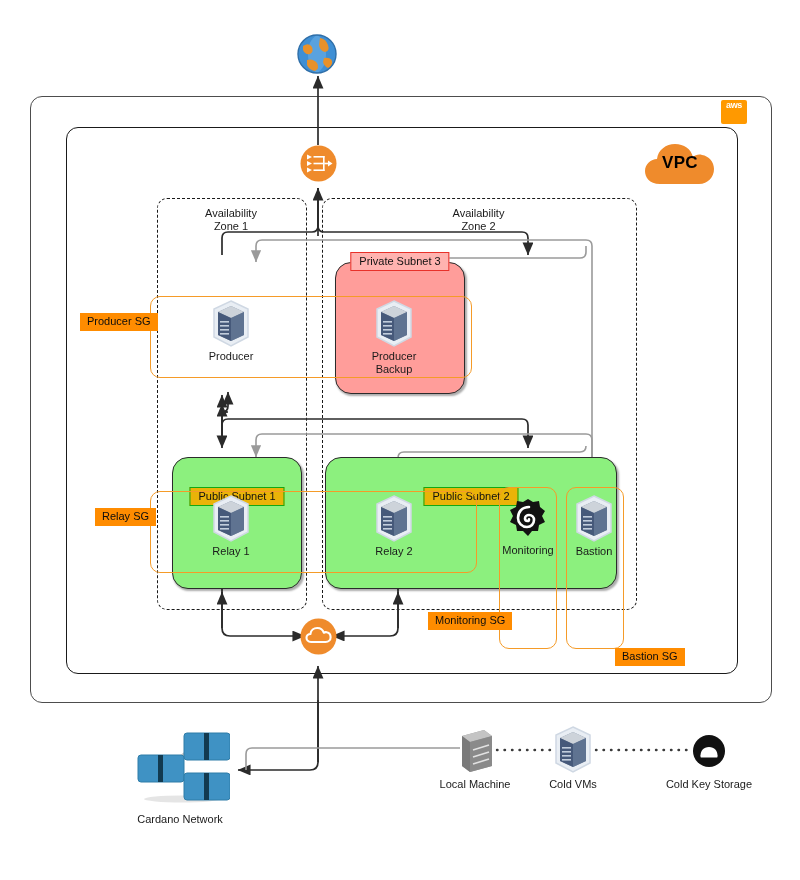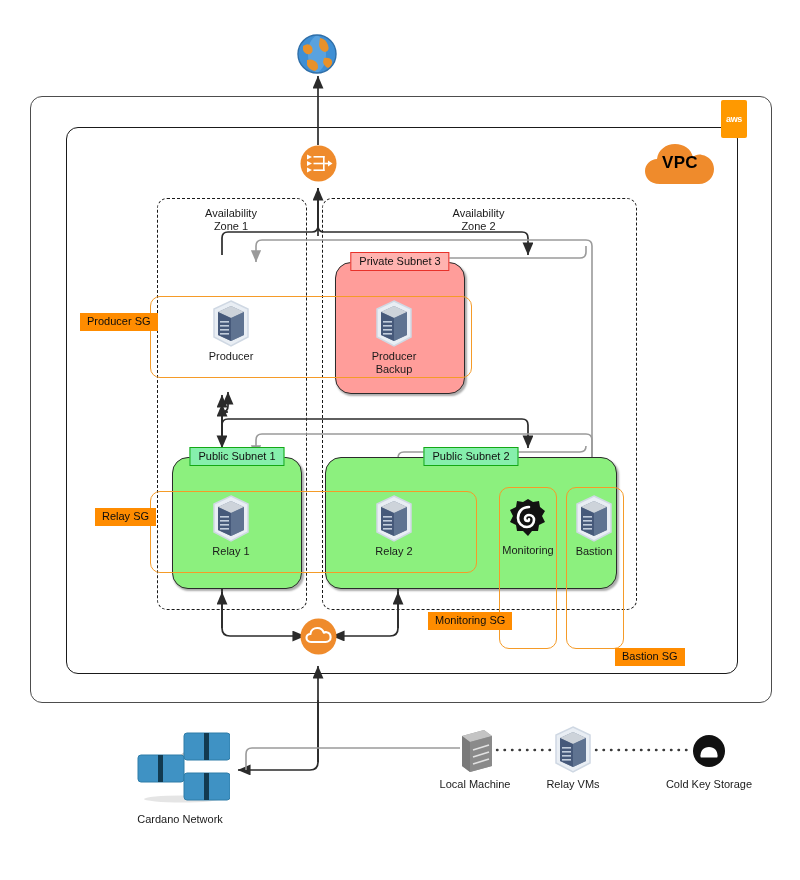--- a/index.html
+++ b/index.html
@@ -14,33 +14,33 @@
   .vpcbox{position:absolute;border:1.3px solid #1a1a1a;border-radius:12px;background:transparent;}
   .azbox{position:absolute;border:1.6px dashed #1a1a1a;border-radius:10px;background:transparent;}
 
   
   .subnet{position:absolute;border-radius:16px;box-shadow:1.5px 2px 2px rgba(0,0,0,.33);}
   .subnet.private{background:#ff9d9a;border:1.4px solid #2b2b2b;}
   .subnet.public{background:#8cf07e;border:1.4px solid #2b2b2b;}
   .subnet-title{position:absolute;top:-11px;left:50%;transform:translateX(-50%);
      font-size:11px;padding:2px 8px 3px;white-space:nowrap;}
   .subnet.private .subnet-title{background:#ffb3b0;border:1.3px solid #e8312a;color:#111;}
-  .subnet.public .subnet-title{background:#86efac;border:1.3px solid #14a814;color:#111;}
+  .subnet.public .subnet-title{background:#eab308;border:1.3px solid #14a814;color:#111;margin-top:40px;}
 
   
   .sgframe{position:absolute;border:1.5px solid #f59b28;border-radius:10px;background:transparent;}
   .sgtag{position:absolute;background:#ff8c00;color:#0d0d0d;font-size:11px;
      padding:3px 7px 4px;white-space:nowrap;line-height:1;}
 
   
   .iconlabel{font-size:11px;color:#1a1a1a;}
 
   
-  .awsbadge{position:absolute;width:26px;height:38px;background:#ff9900;border-radius:2px;
-    display:flex;align-items:center;justify-content:center;}
+  .awsbadge{position:absolute;width:26px;height:24px;background:#ff9900;border-radius:2px;
+    display:flex;justify-content:center;}
   .awsbadge span{color:#fff;font-size:9px;font-weight:bold;letter-spacing:-.3px;}
 
   
   .vpccloud{position:absolute;width:74px;height:46px;}
   .vpccloud .vtxt{position:absolute;left:0;top:12px;width:74px;text-align:center;
      color:#000000;font-size:17px;font-weight:bold;letter-spacing:.3px;}
 </style>
 </head>
 <body>
 
@@ -338,21 +338,21 @@
       <path d="M7 12 L20 6 L33 12 L20 18 Z" fill="#cdd3da"></path>
       <path d="M20 18 L33 12 L33 35 L20 41 Z" fill="#5f7391"></path>
       <path d="M20 18 L7 12 L7 35 L20 41 Z" fill="#46597a"></path>
       <g fill="#d8e2ee" opacity=".85">
         <rect x="9" y="21" width="9" height="1.6"></rect>
           <rect x="9" y="25" width="9" height="1.6"></rect>
         <rect x="9" y="29" width="9" height="1.6"></rect>
           <rect x="9" y="33" width="9" height="1.6"></rect>
       </g>
     </svg>
-    <div class="iconlabel lbl" style="left:-30px;top:52px;width:100px;">Relay VMs</div>
+    <div class="iconlabel lbl" style="left:-30px;top:52px;width:100px;">Cold VMs</div>
   </div>
 
   <div class="node" style="left:692px;top:734px;">
     <svg width="34" height="34" viewBox="0 0 34 34">
       <circle cx="17" cy="17" r="16" fill="#111111"></circle>
       <path d="M8.5 22 C8.5 16.5 11.5 13 17 13 C22.5 13 25.5 16.5 25.5 22 Z" fill="#ffffff"></path>
       <rect x="8.5" y="21" width="17" height="2.6" rx="1.2" fill="#ffffff"></rect>
     </svg>
     <div class="iconlabel lbl" style="left:-33px;top:44px;width:100px;">Cold Key Storage</div>
   </div>

